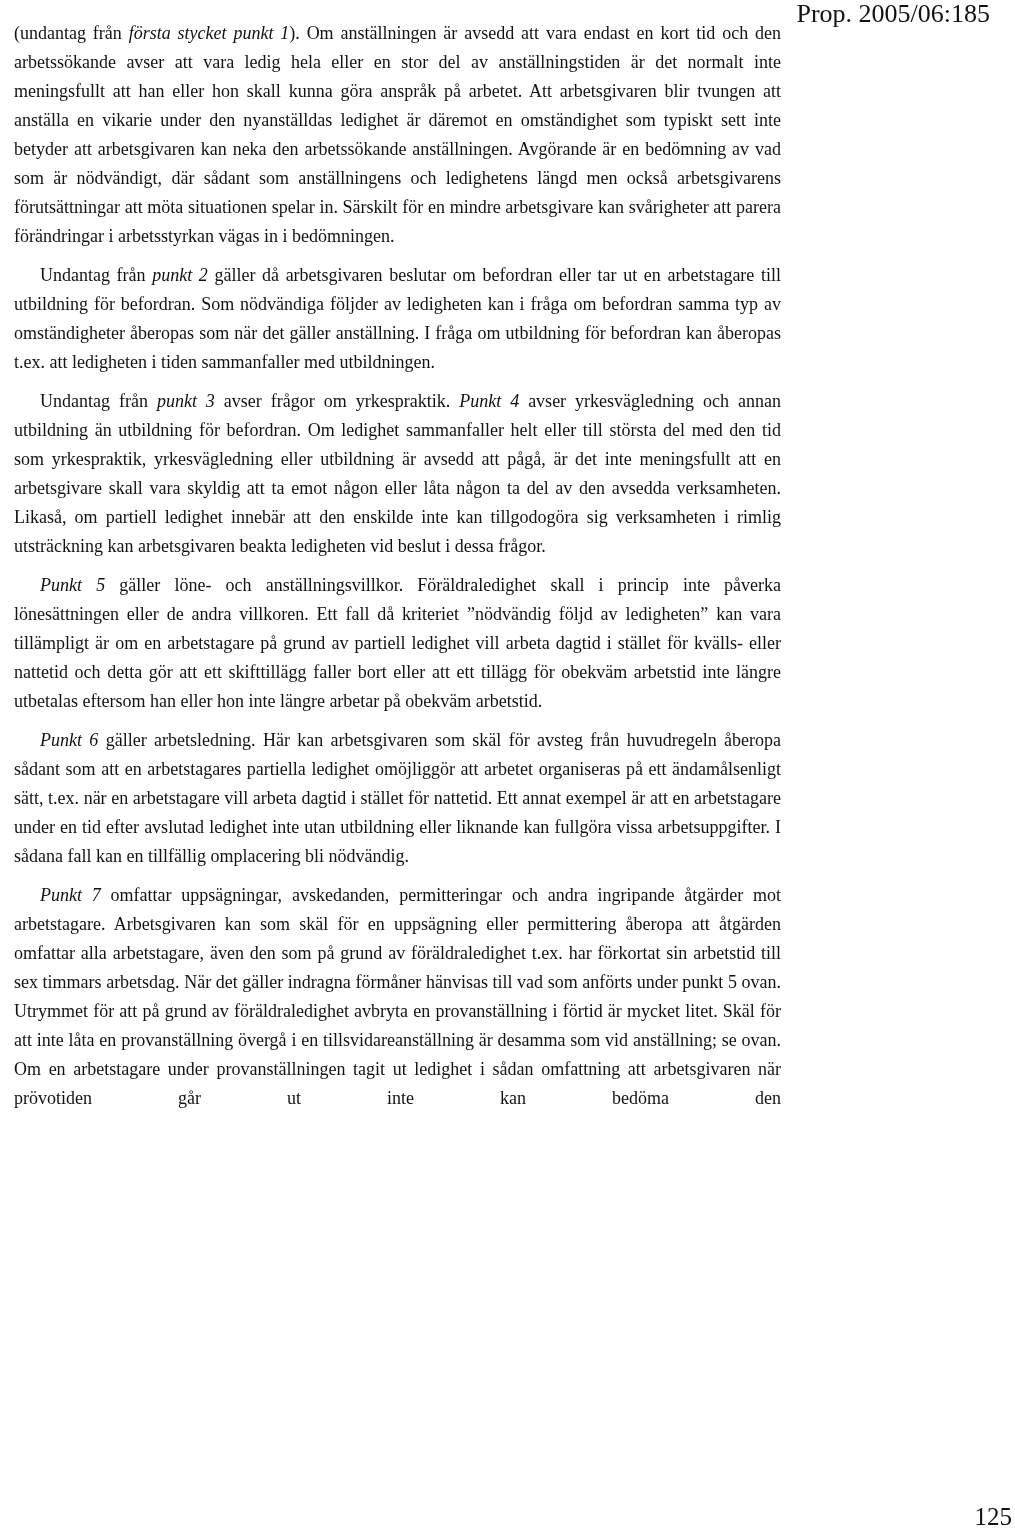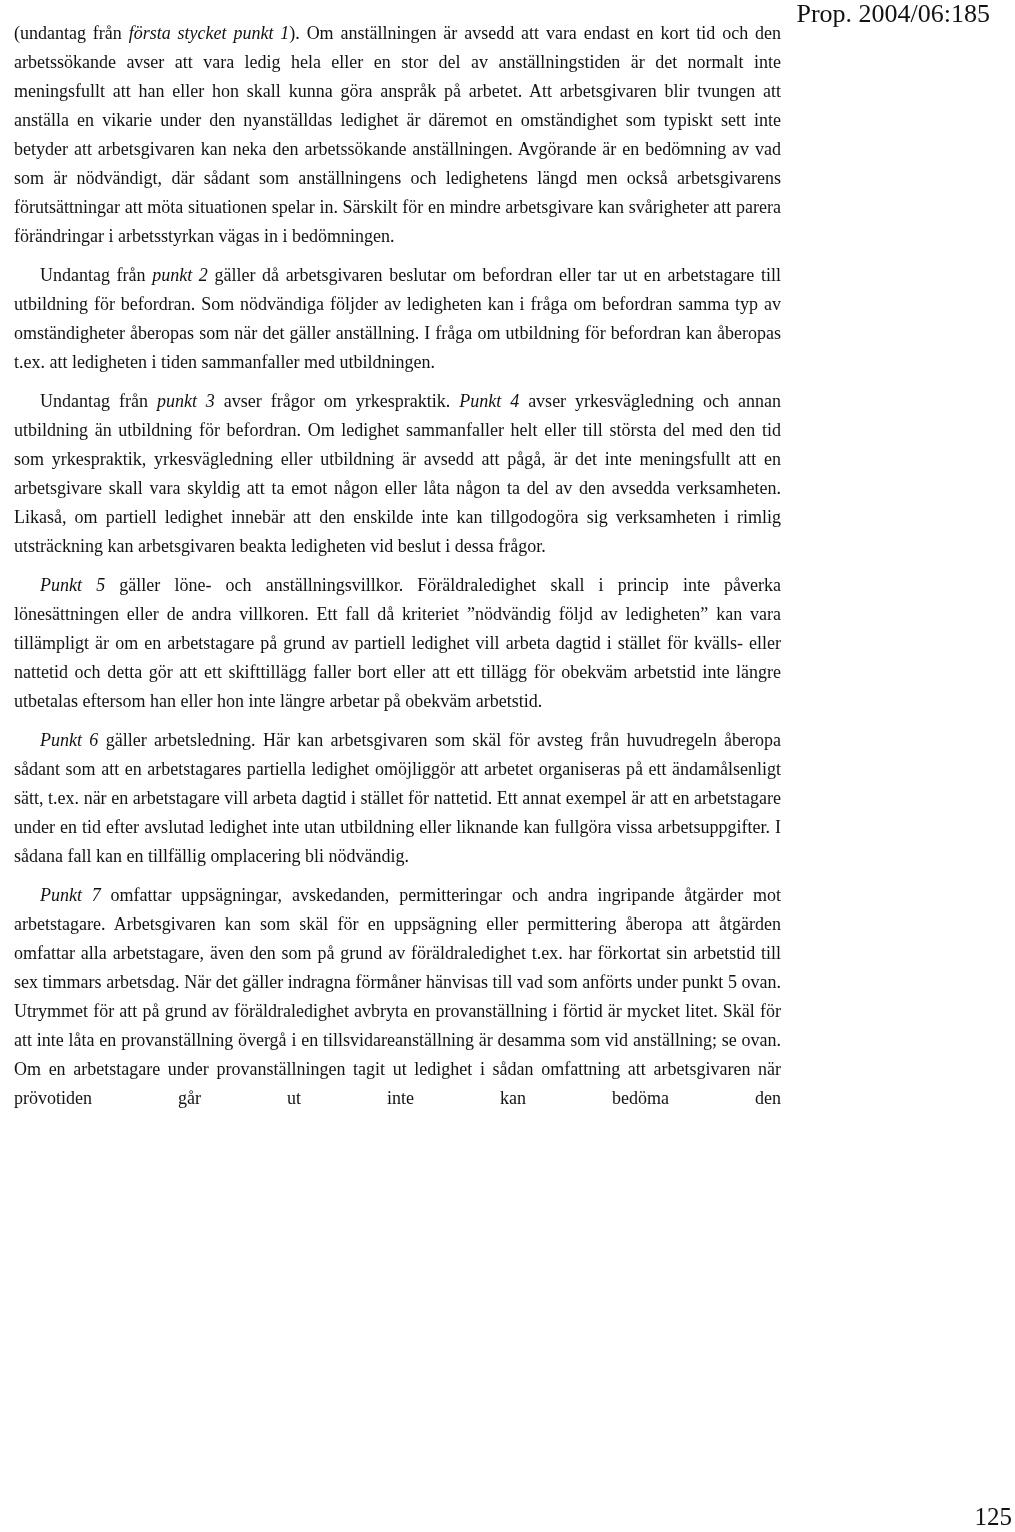--- a/index.html
+++ b/index.html
@@ -53,21 +53,21 @@
     right: 3px;
     font-size: 25px;
     line-height: 1;
     font-family: Liberation Serif, serif;
   }
 </style>
 </head>
 <body>
 
 <div class="page">
-  <div class="doc-header">Prop. 2004/06:185</div>
+  <div class="doc-header">Prop. 2005/06:185</div>
 
   <div class="body-text">
       <p><span>(undantag från </span><i>första stycket punkt 1</i><span>). Om anställningen är avsedd att vara endast en kort tid och den arbetssökande avser att vara ledig hela eller en stor del av anställningstiden är det normalt inte meningsfullt att han eller hon skall kunna göra anspråk på arbetet. Att arbetsgivaren blir tvungen att anställa en vikarie under den nyanställdas ledighet är däremot en omständighet som typiskt sett inte betyder att arbetsgivaren kan neka den arbetssökande anställningen. Avgörande är en bedömning av vad som är nödvändigt, där sådant som anställningens och ledighetens längd men också arbetsgivarens förutsättningar att möta situationen spelar in. Särskilt för en mindre arbetsgivare kan svårigheter att parera förändringar i arbetsstyrkan vägas in i bedömningen.</span></p>
       <p class="indent"><span>Undantag från </span><i>punkt 2</i><span> gäller då arbetsgivaren beslutar om befordran eller tar ut en arbetstagare till utbildning för befordran. Som nödvändiga följder av ledigheten kan i fråga om befordran samma typ av omständigheter åberopas som när det gäller anställning. I fråga om utbildning för befordran kan åberopas t.ex. att ledigheten i tiden sammanfaller med utbildningen.</span></p>
       <p class="indent"><span>Undantag från </span><i>punkt 3</i><span> avser frågor om yrkespraktik. </span><i>Punkt 4</i><span> avser yrkesvägledning och annan utbildning än utbildning för befordran. Om ledighet sammanfaller helt eller till största del med den tid som yrkes­praktik, yrkesvägledning eller utbildning är avsedd att pågå, är det inte meningsfullt att en arbetsgivare skall vara skyldig att ta emot någon eller låta någon ta del av den avsedda verksamheten. Likaså, om partiell ledighet innebär att den enskilde inte kan tillgodogöra sig verksamheten i rimlig utsträckning kan arbetsgivaren beakta ledigheten vid beslut i dessa frågor.</span></p>
       <p class="indent"><i>Punkt 5</i><span> gäller löne- och anställningsvillkor. Föräldraledighet skall i princip inte påverka lönesättningen eller de andra villkoren. Ett fall då kriteriet ”nödvändig följd av ledigheten” kan vara tillämpligt är om en arbetstagare på grund av partiell ledighet vill arbeta dagtid i stället för kvälls- eller nattetid och detta gör att ett skifttillägg faller bort eller att ett tillägg för obekväm arbetstid inte längre utbetalas eftersom han eller hon inte längre arbetar på obekväm arbetstid.</span></p>
       <p class="indent"><i>Punkt 6</i><span> gäller arbetsledning. Här kan arbetsgivaren som skäl för avsteg från huvudregeln åberopa sådant som att en arbetstagares partiella ledighet omöjliggör att arbetet organiseras på ett ändamålsenligt sätt, t.ex. när en arbetstagare vill arbeta dagtid i stället för nattetid. Ett annat exempel är att en arbetstagare under en tid efter avslutad ledighet inte utan utbildning eller liknande kan fullgöra vissa arbetsuppgifter. I sådana fall kan en tillfällig omplacering bli nödvändig.</span></p>
       <p class="indent justify-last"><i>Punkt 7</i><span> omfattar uppsägningar, avskedanden, permitteringar och andra ingripande åtgärder mot arbetstagare. Arbetsgivaren kan som skäl för en uppsägning eller permittering åberopa att åtgärden omfattar alla arbets­tagare, även den som på grund av föräldraledighet t.ex. har förkortat sin arbetstid till sex timmars arbetsdag. När det gäller indragna förmåner hänvisas till vad som anförts under punkt 5 ovan. Utrymmet för att på grund av föräldraledighet avbryta en provanställning i förtid är mycket litet. Skäl för att inte låta en provanställning övergå i en tillsvidareanställning är desamma som vid anställning; se ovan. Om en arbetstagare under provanställningen tagit ut ledighet i sådan omfattning att arbetsgivaren när prövotiden går ut inte kan bedöma den</span></p>
     </div>
 

